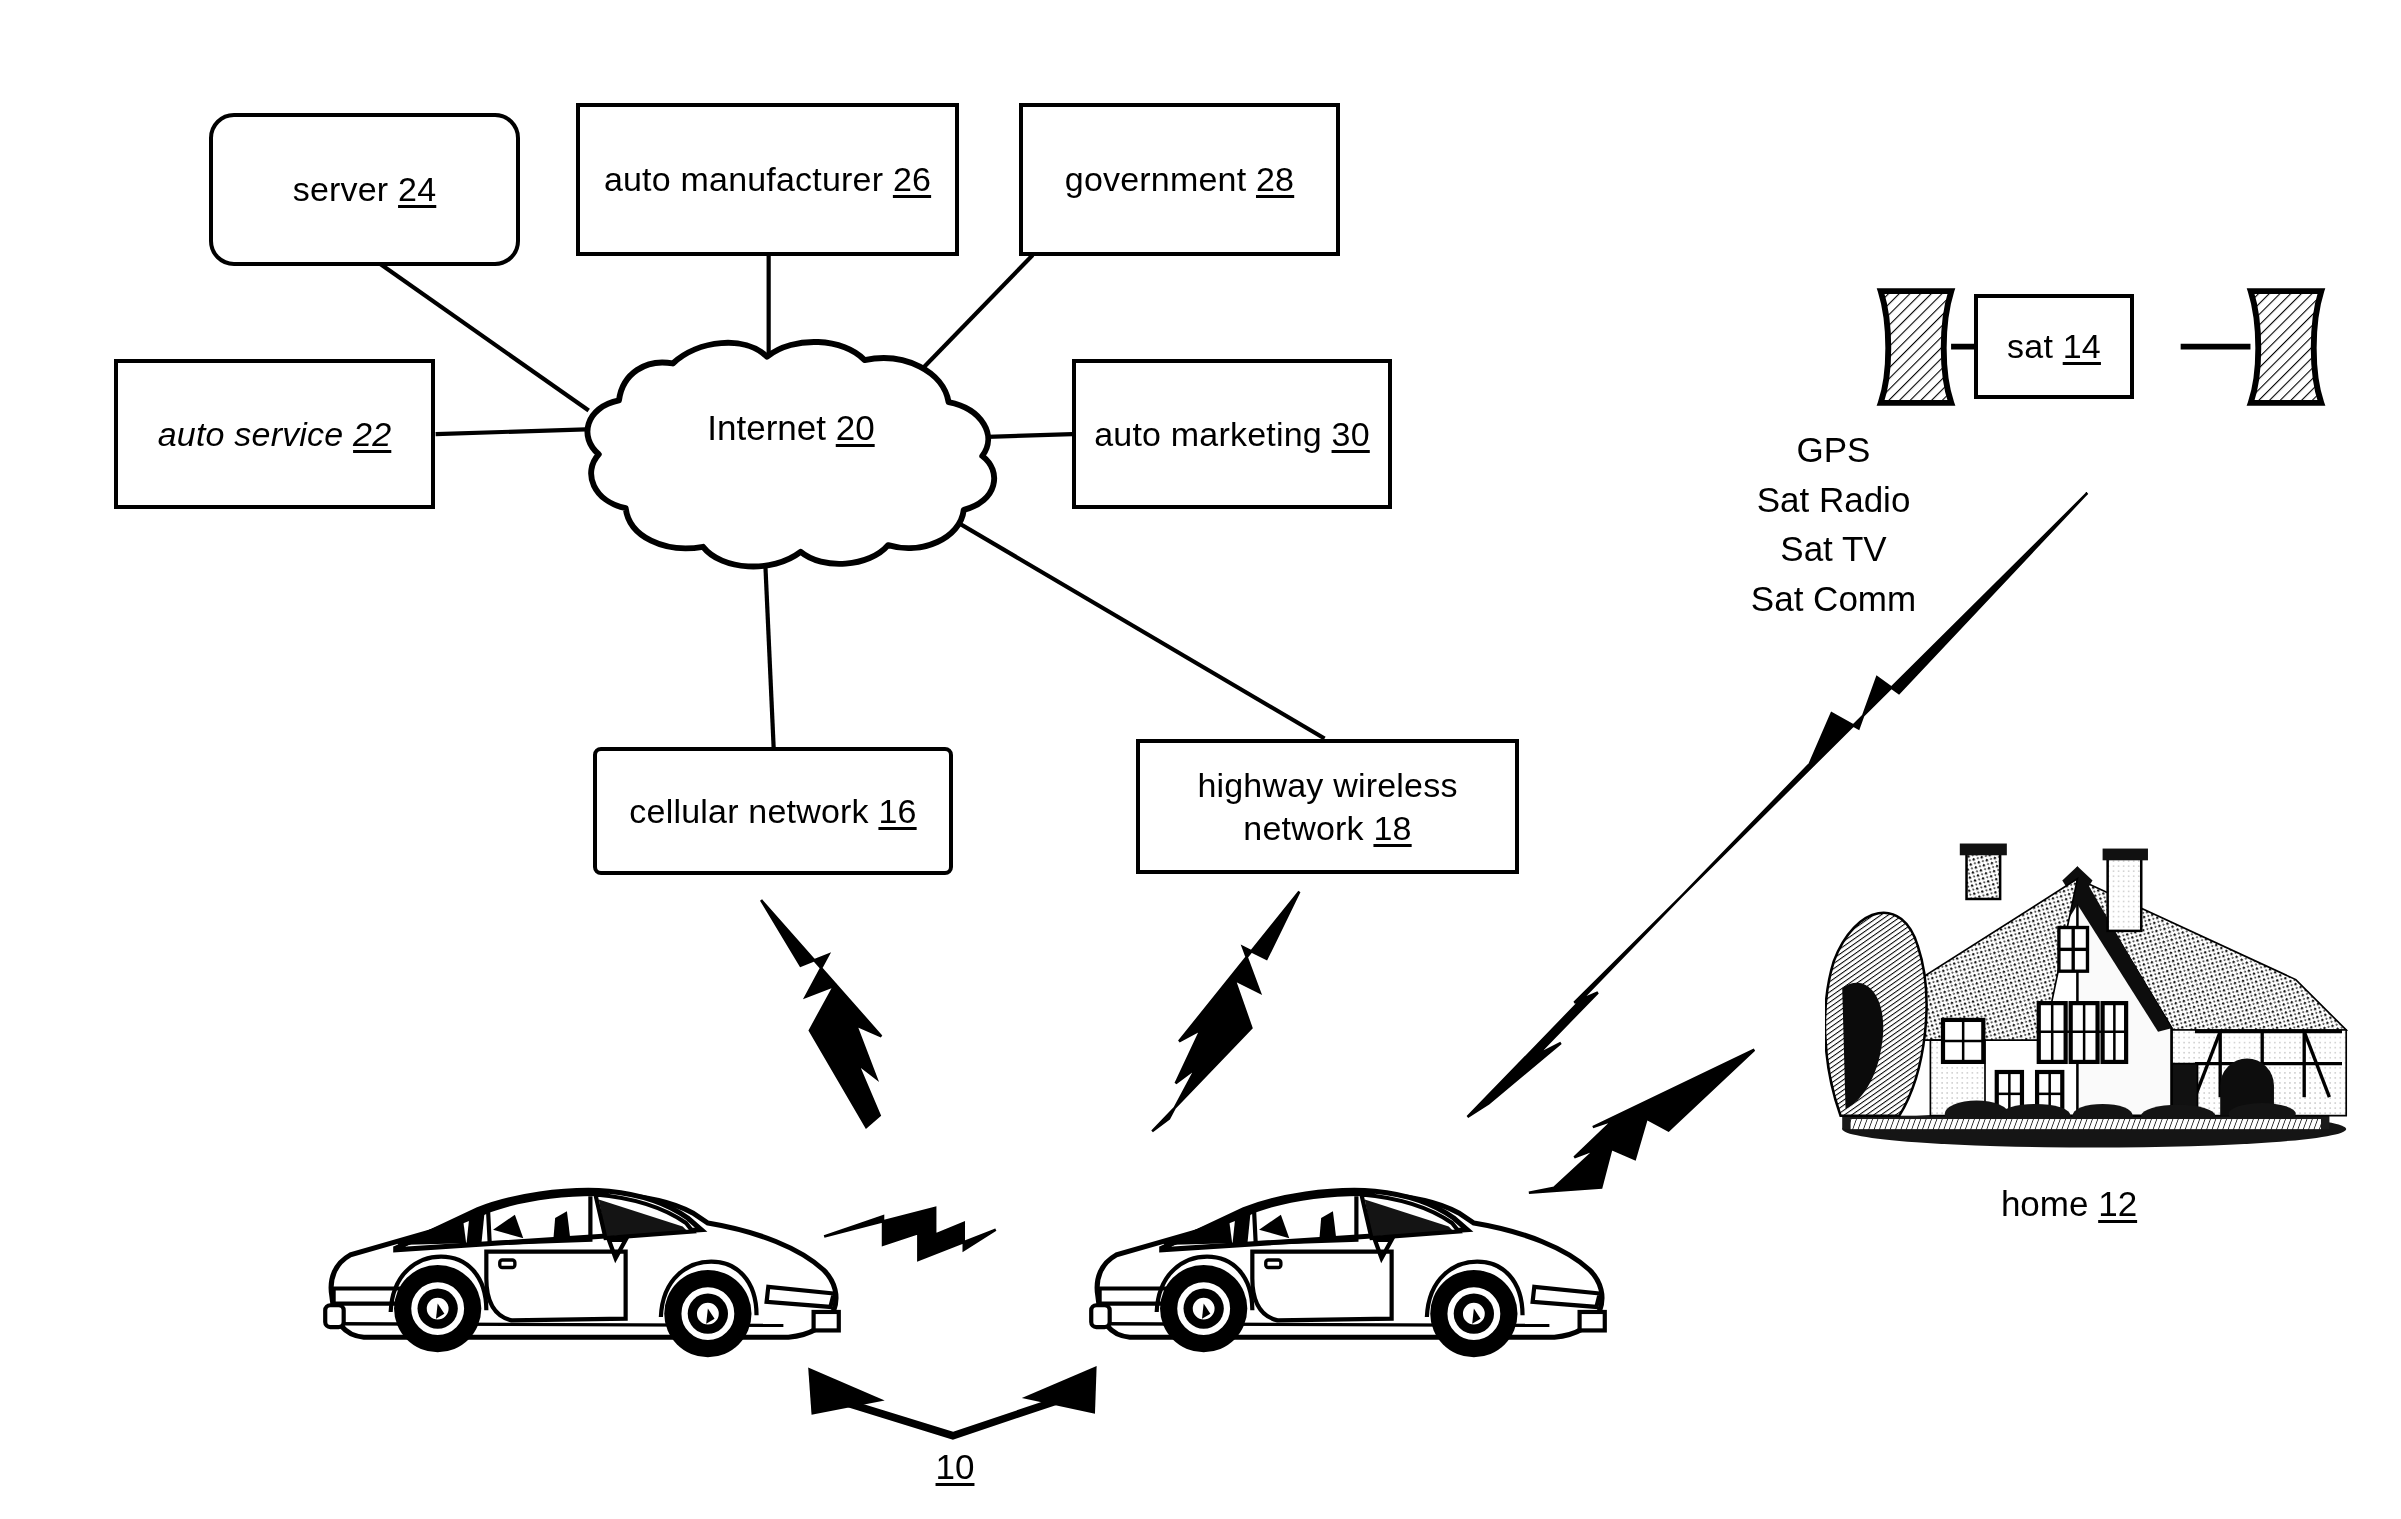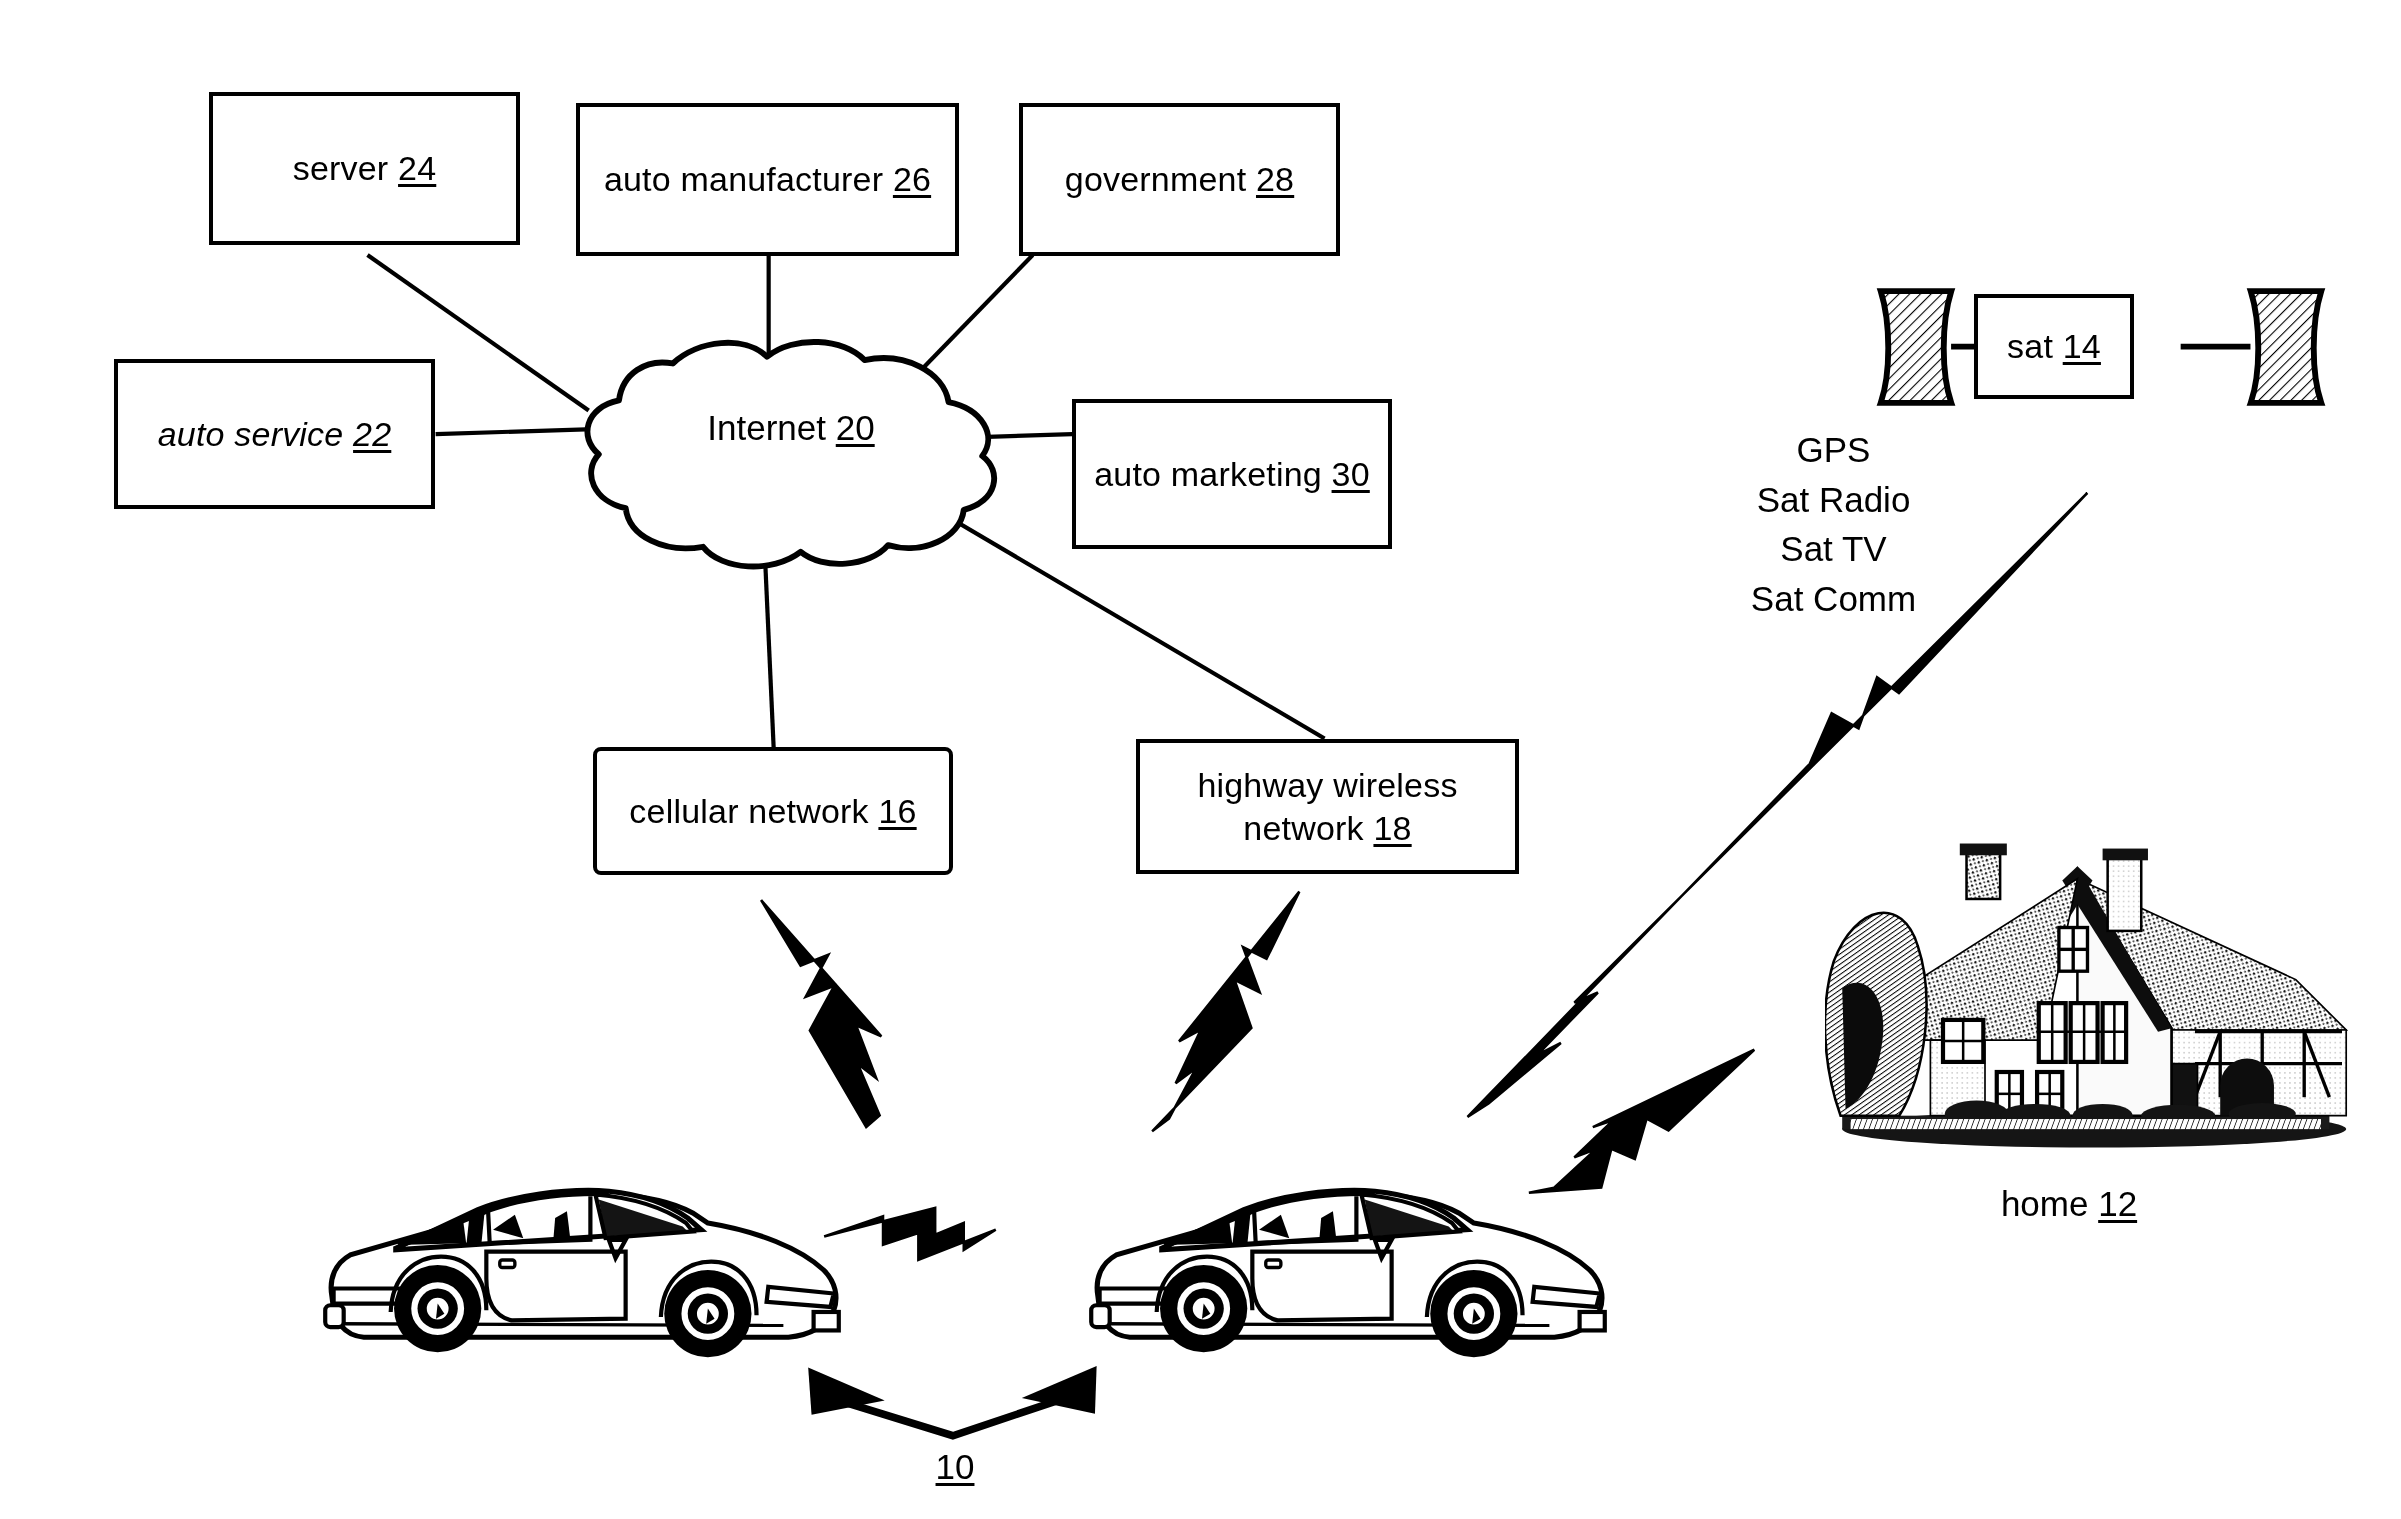--- a/index.html
+++ b/index.html
@@ -160,37 +160,37 @@
          L 1146 1486 L 1146 1454 L 1112 1468
          L 1112 1436 Z"></path>
 
     <g>
       <polyline points="971,1657 1133,1707 1294,1653" fill="none" stroke="#000000" stroke-width="9"></polyline>
       <polygon points="961,1626 1052,1665 965,1682" fill="#000000"></polygon>
       <polygon points="1304,1624 1215,1662 1302,1681" fill="#000000"></polygon>
     </g>
   </svg>
 
-  <div class="node-box" style="left:209px; top:92px; width:311px; height:153px;">
+  <div class="node-box" style="left:209px; top:113px; width:311px; height:153px;border-radius:25px;">
     <span class="node-label"><span>server</span> <span class="ref">24</span></span>
   </div>
 
   <div class="node-box" style="left:576px; top:103px; width:383px; height:153px;">
     <span class="node-label"><span>auto manufacturer</span> <span class="ref">26</span></span>
   </div>
 
   <div class="node-box" style="left:1019px; top:103px; width:321px; height:153px;">
     <span class="node-label"><span>government</span> <span class="ref">28</span></span>
   </div>
 
   <div class="node-box" style="left:114px; top:359px; width:321px; height:150px;font-style:italic;">
     <span class="node-label"><span>auto service</span> <span class="ref">22</span></span>
   </div>
 
-  <div class="node-box" style="left:1072px; top:359px; width:320px; height:150px;margin-top:40px;">
+  <div class="node-box" style="left:1072px; top:359px; width:320px; height:150px;">
     <span class="node-label"><span>auto marketing</span> <span class="ref">30</span></span>
   </div>
 
   <div class="cloud-label" style="left:669px; top:408px; width:244px; text-align:center;">
     <span>Internet</span> <span class="ref">20</span>
   </div>
 
   <div class="node-box" style="left:593px; top:747px; width:360px; height:128px;border-radius:8px;">
     <span class="node-label"><span>cellular network</span> <span class="ref">16</span></span>
   </div>

